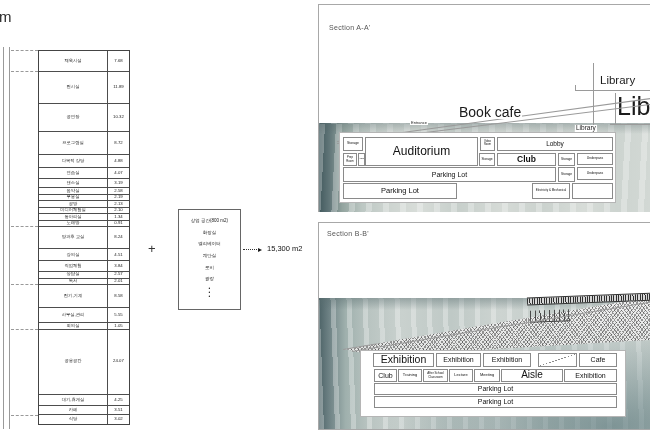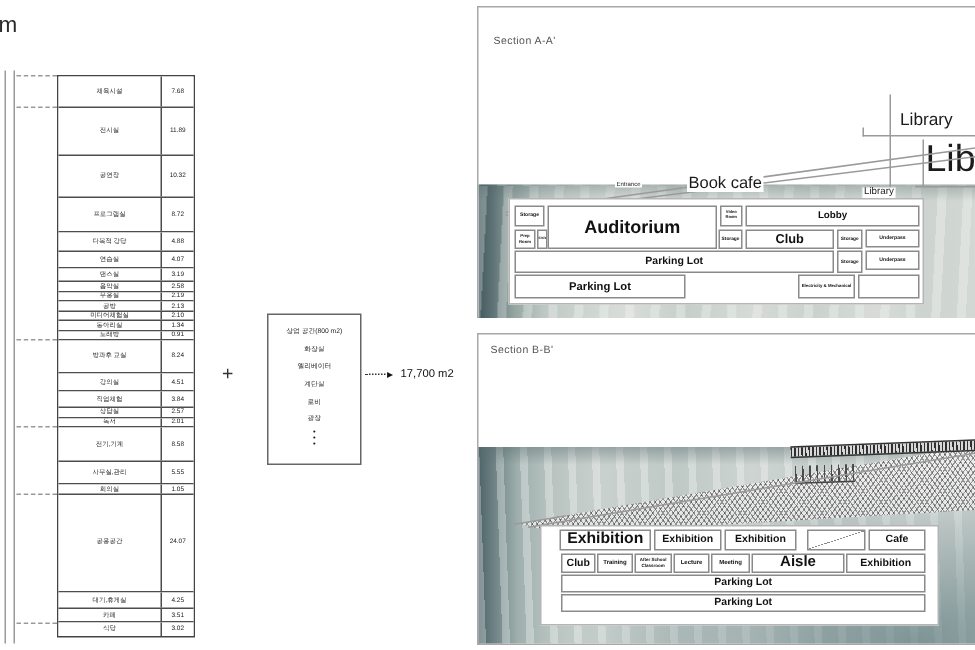--- a/index.html
+++ b/index.html
@@ -41,21 +41,21 @@
     background:
       linear-gradient(180deg, rgba(90,110,112,.45) 0px, rgba(90,110,112,0) 12px),
       repeating-linear-gradient(88deg, rgba(255,255,255,.30) 0 5px, rgba(0,0,0,0) 5px 16px),
       linear-gradient(90deg,#4e6468 0%,#6d8184 3%,#9fb0ad 8%,#b9c4c1 15%,#c9d1ce 25%,#bfc9c6 40%,
                       #cdd4d1 55%,#c4cdca 70%,#cfd6d3 85%,#c8d0cd 100%);}
   .band-b::after{content:"";position:absolute;inset:0;
     background:radial-gradient(ellipse at 88% 98%, rgba(60,95,100,.55), rgba(60,95,100,0) 55%);}
   .white-area{position:absolute;background:#fff;border:1px solid #b5b5b5;box-sizing:border-box;}
   .rm{position:absolute;background:#fff;border:1px solid #8a8a8a;box-sizing:border-box;
       display:flex;align-items:center;justify-content:center;text-align:center;line-height:1.08;
-      overflow:hidden;color:#111;font-weight:bold;}
+      overflow:hidden;color:#111;}
   .bold{font-weight:bold;}
   .chip{position:absolute;background:#fff;line-height:1;color:#1a1a1a;padding:0 1px;}
   .hatch{position:absolute;left:340px;top:294px;width:310px;height:64px;
     clip-path:polygon(5px 55px,310px 3px,310px 46px,35px 62px);
     background:
       repeating-linear-gradient(55deg, rgba(40,40,40,.45) 0 .7px, rgba(0,0,0,0) .7px 2.8px),
       repeating-linear-gradient(-55deg, rgba(40,40,40,.45) 0 .7px, rgba(0,0,0,0) .7px 2.8px),
       linear-gradient(#efefef,#e2e4e3);}
   .strip{position:absolute;left:527px;top:295px;width:130px;height:8px;transform:rotate(-2.2deg);
     background:repeating-linear-gradient(90deg,#2f2f2f 0 1px,#d8d8d8 1px 2.4px);
@@ -195,40 +195,40 @@
     <div>광장</div>
     <div class="dots">
       <span>•</span>
       <span>•</span>
       <span>•</span>
     </div>
   </div>
 
   <div class="abs" style="left:243px;top:249px;width:14px;border-top:1.5px dotted #333;"></div>
   <div class="abs" style="left:258px;top:244.5px;font-size:8px;color:#111;">▸</div>
-  <div class="abs" style="left:267px;top:244px;font-size:7.5px;color:#111;white-space:nowrap;">17,700 m2</div>
+  <div class="abs" style="left:267px;top:244px;font-size:7.5px;color:#111;white-space:nowrap;">15,300 m2</div>
 
   <div class="panel" style="left:318px;top:4px;width:340px;height:208px;"></div>
   <div class="sec-title" style="left:329px;top:24px;">Section A-A'</div>
 
   <div class="band band-a"></div>
 
   <div class="ln v" style="left:593px;top:63px;height:74px;"></div>
   <div class="ln h" style="left:575px;top:90px;width:75px;"></div>
   <div class="ln v" style="left:575px;top:85px;height:6px;"></div>
   <div class="ln h" style="left:610px;top:124px;width:40px;"></div>
   <div class="ln v" style="left:615px;top:93px;height:31px;"></div>
   <div class="big-text" style="left:600px;top:74px;font-size:11.5px;">Library</div>
   <div class="big-text" style="left:617px;top:92px;font-size:25px;">Library</div>
 
   <div class="ln h rot" style="left:337px;top:140.5px;width:316px;transform:rotate(-7.8deg);"></div>
   <div class="ln h rot" style="left:337px;top:143px;width:316px;transform:rotate(-7.1deg);"></div>
 
   <div class="chip" style="left:410px;top:121px;font-size:4px;">Entrance</div>
-  <div class="chip" style="left:458px;top:117px;font-size:11px;">Book cafe</div>
+  <div class="chip" style="left:458px;top:105px;font-size:14px;">Book cafe</div>
   <div class="chip" style="left:575px;top:125px;font-size:6.5px;">Library</div>
 
   <div class="white-area" style="left:339px;top:132px;width:277px;height:71px;"></div>
 
   <div class="rm" style="left:343px;top:137px;width:20px;height:14px;font-size:3.4px;">Storage</div>
   <div class="rm" style="left:365px;top:137px;width:113px;height:29px;font-size:12px;">Auditorium</div>
   <div class="rm" style="left:343px;top:153px;width:14px;height:13px;font-size:2.8px;">Prep Room</div>
   <div class="rm" style="left:358px;top:153px;width:7px;height:13px;font-size:2.5px;">Aisle</div>
   <div class="rm" style="left:480px;top:137px;width:15px;height:14px;font-size:2.7px;">Video Room</div>
   <div class="rm" style="left:497px;top:137px;width:116px;height:14px;font-size:6.5px;">Lobby</div>

